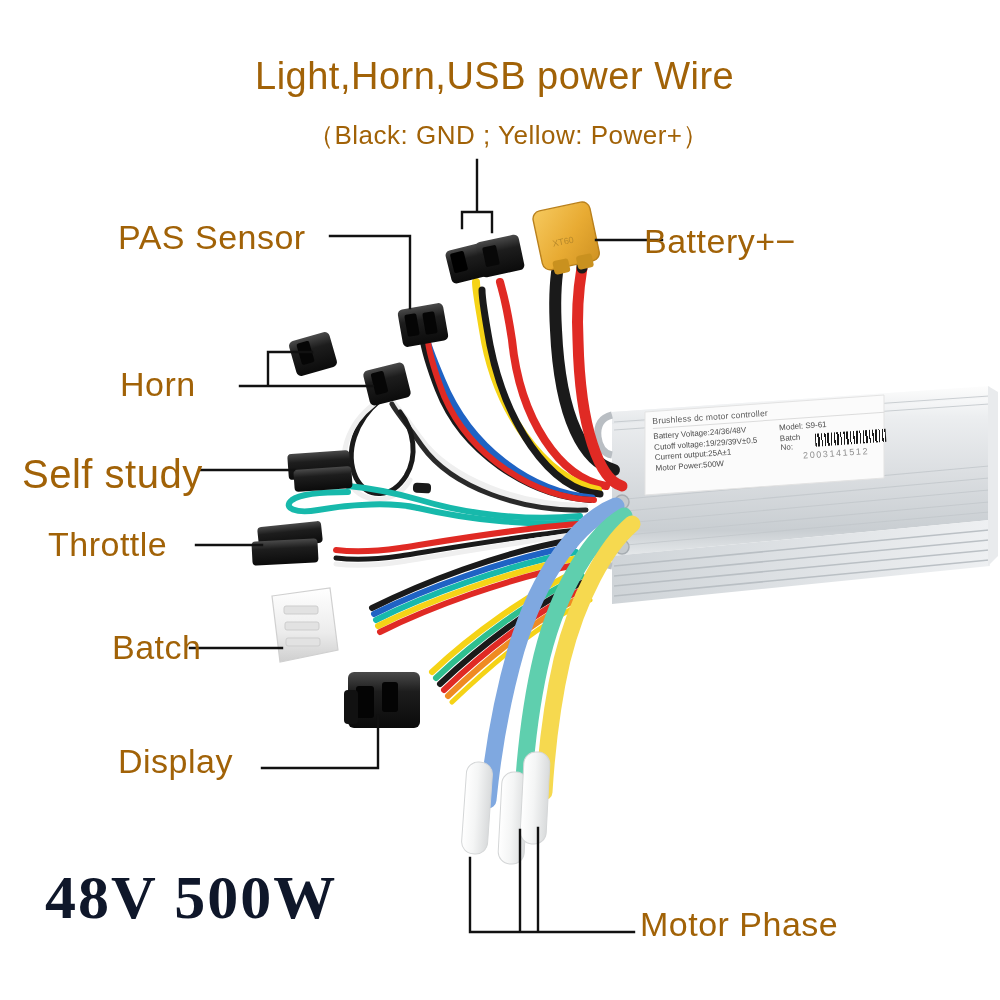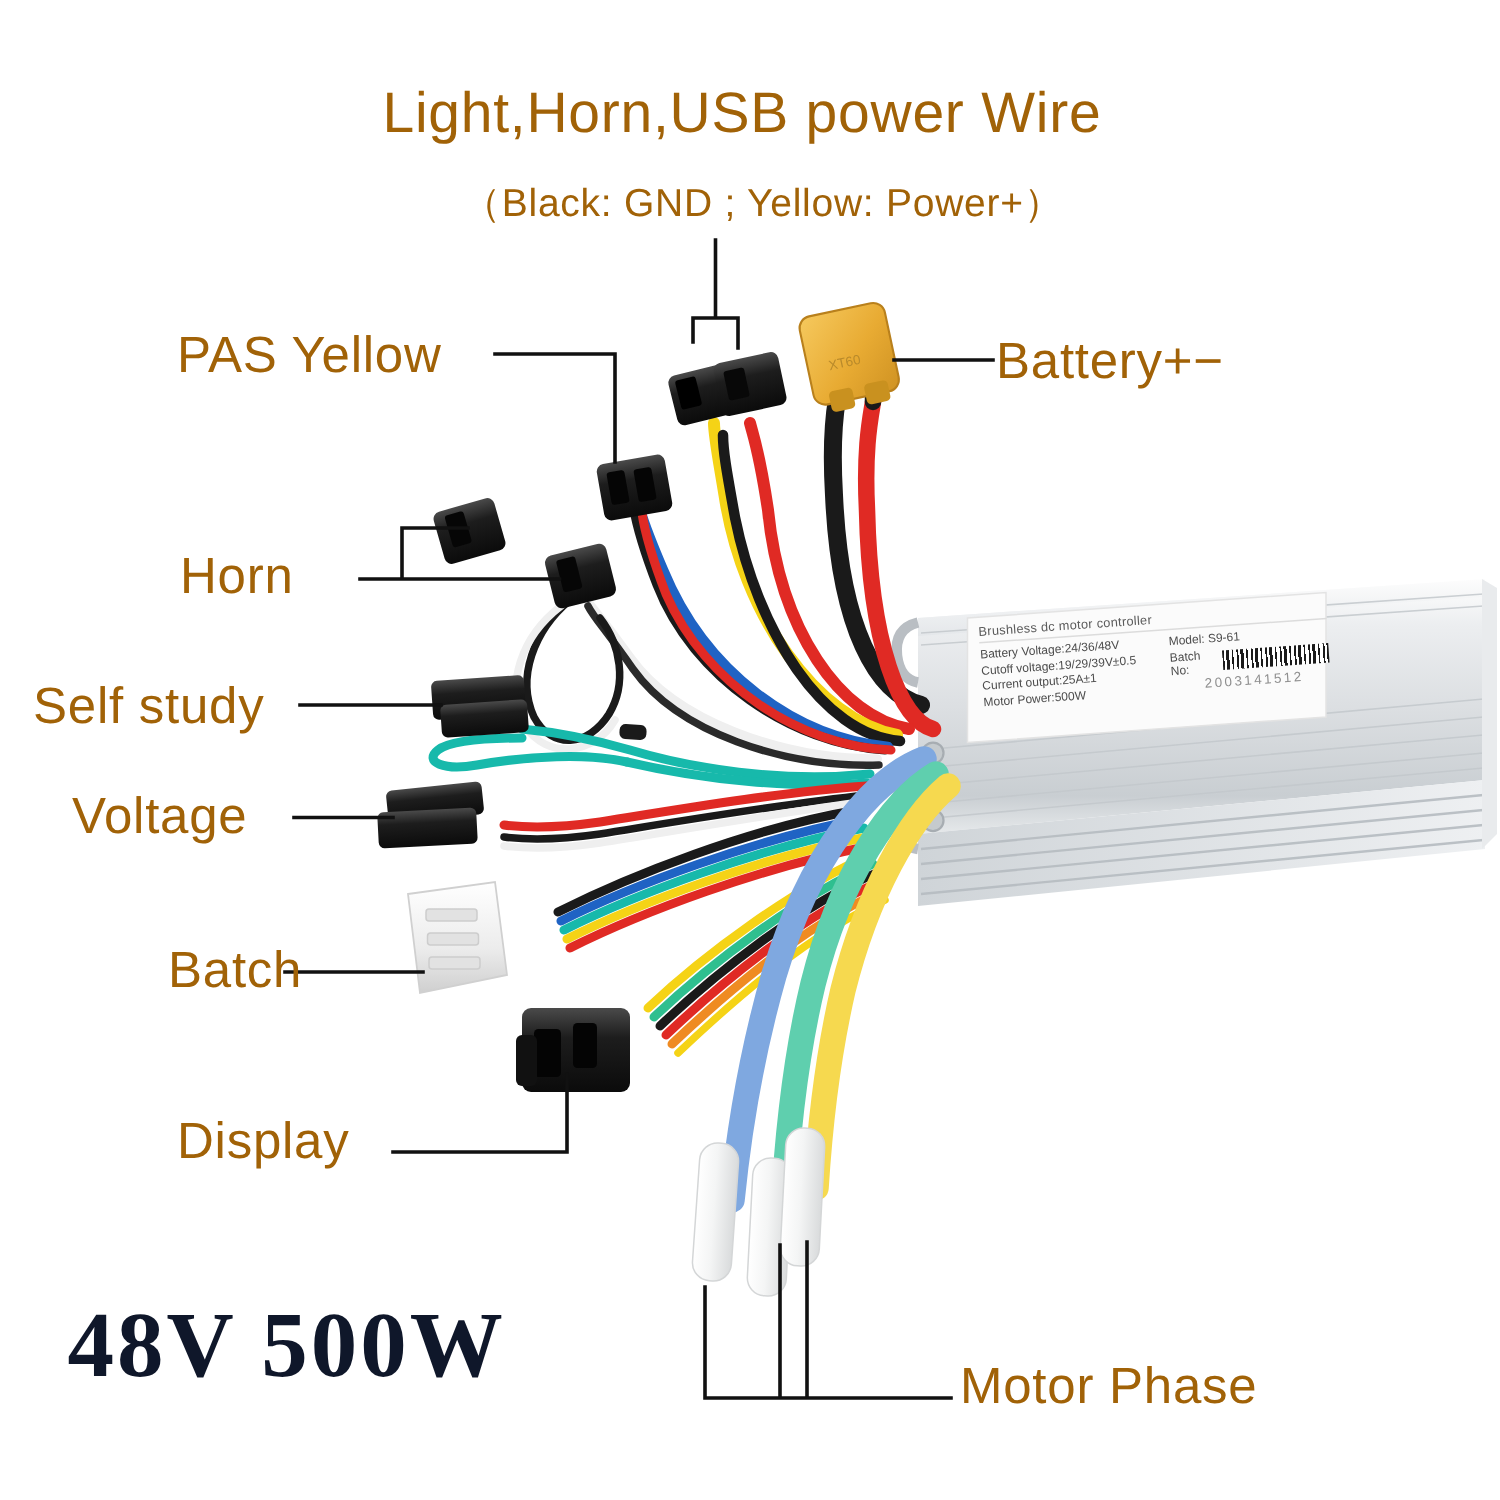--- a/index.html
+++ b/index.html
@@ -5,23 +5,23 @@
   html,body{margin:0;padding:0;background:#fff;}
   body{width:1000px;height:1000px;overflow:hidden;font-family:"Liberation Sans",sans-serif;}
   #stage{position:relative;width:1000px;height:1000px;background:#ffffff;}
 
   .lbl{position:absolute;color:#a16207;white-space:nowrap;font-family:"Liberation Sans",sans-serif;font-weight:300;letter-spacing:.5px;}
 
   #title{left:255px;top:55px;font-size:38px;}
   #subtitle{left:296px;top:118px;font-size:26px;margin-left:12px;}
 
   #lab-pas{left:118px;top:218px;font-size:34px;}
-  #lab-battery{left:664px;top:222px;font-size:34px;text-align:right;}
+  #lab-battery{left:644px;top:222px;font-size:34px;text-align:right;}
   #lab-brake{left:120px;top:365px;font-size:34px;}
-  #lab-self{left:22px;top:452px;font-size:34px;}
+  #lab-self{left:22px;top:452px;font-size:40px;}
   #lab-throttle{left:48px;top:525px;font-size:34px;}
   #lab-hall{left:112px;top:628px;font-size:34px;}
   #lab-display{left:118px;top:742px;font-size:34px;}
   #lab-motor{left:640px;top:905px;font-size:34px;}
 
   #lab-spec{left:45px;top:862px;font-size:62px;color:#0f172a;font-family:"Liberation Serif",serif;font-weight:700;letter-spacing:2px;}
 
   svg.overlay{position:absolute;left:0;top:0;width:1000px;height:1000px;pointer-events:none;}
 
   .leader{stroke:#111;stroke-width:2.4;fill:none;stroke-linecap:square;}
@@ -239,25 +239,25 @@
 
       <path d="M262,768 L378,768 L378,716"></path>
 
       <path d="M470,858 L470,932 M470,932 L634,932 M520,830 L520,932 M538,828 L538,932"></path>
     </g>
   </svg>
 
   <div class="lbl" id="title">Light,Horn,USB power Wire</div>
   <div class="lbl" id="subtitle">（Black: GND ; Yellow: Power+）</div>
 
-  <div class="lbl" id="lab-pas">PAS Yellow</div>
+  <div class="lbl" id="lab-pas">PAS Sensor</div>
   <div class="lbl" id="lab-battery">Battery+−</div>
   <div class="lbl" id="lab-brake">Horn</div>
   <div class="lbl" id="lab-self">Self study</div>
-  <div class="lbl" id="lab-throttle">Voltage</div>
+  <div class="lbl" id="lab-throttle">Throttle</div>
   <div class="lbl" id="lab-hall">Batch</div>
   <div class="lbl" id="lab-display">Display</div>
   <div class="lbl" id="lab-motor">Motor Phase</div>
 
   <div class="lbl" id="lab-spec">48V  500W</div>
 
   <div style="position:absolute;left:652px;top:416px;width:232px;height:76px;transform:rotate(-4deg);transform-origin:0 0;">
     <div style="font-size:8.5px;color:#5a5a5a;font-family:'Liberation Sans',sans-serif;letter-spacing:.2px;">Brushless dc motor controller</div>
     <div style="border-top:1px solid #dcdcdc;margin:2px 0 3px 0;"></div>
     <div style="display:flex;gap:8px;">

